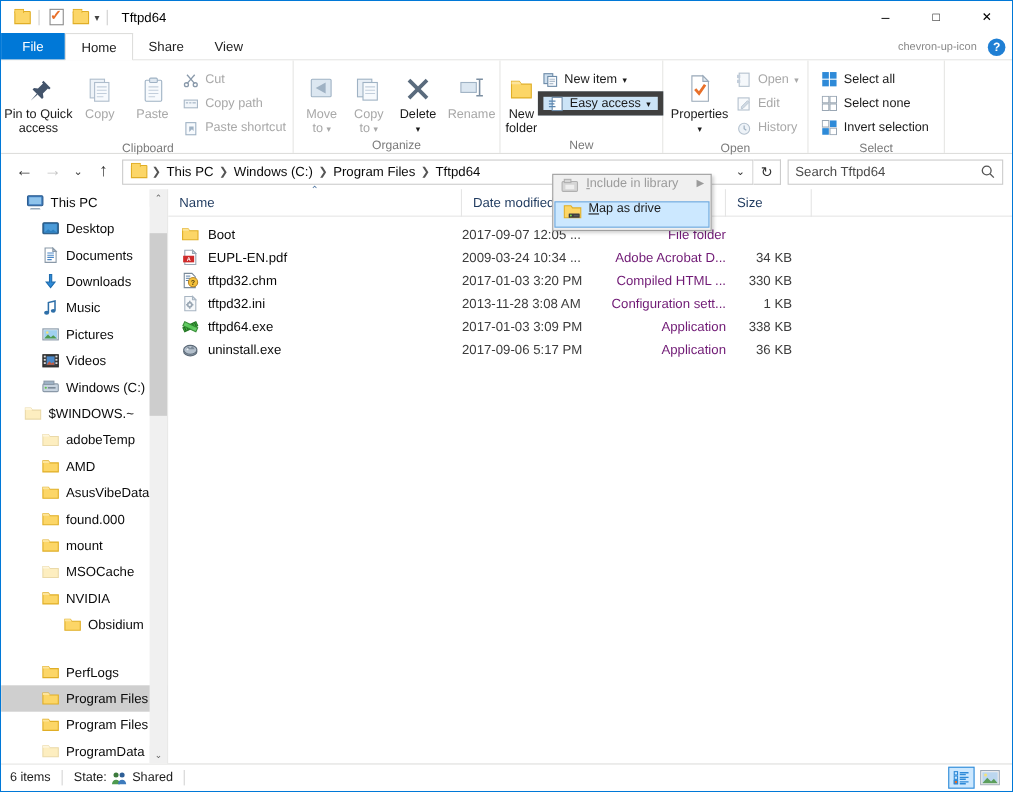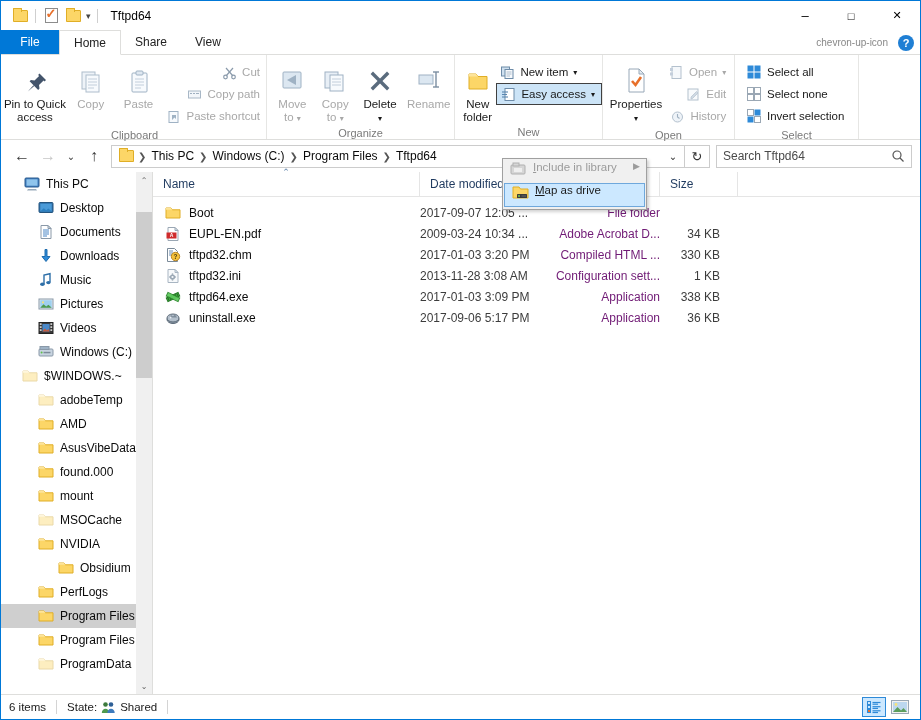--- a/index.html
+++ b/index.html
@@ -132,26 +132,26 @@
     font-size: 11.5px; color: #1a1a1a; text-align: center; line-height: 13px;
     padding-top: 2px;
   }
   .bigbtn.disabled .bl { color: #a8a8a8; }
   .smallcol { display: flex; flex-direction: column; padding-top: 1px; }
   .smallbtn {
     display: flex; align-items: center; gap: 5px;
     height: 22px; padding: 0 6px 0 3px; cursor: default;
     font-size: 11.5px; color: #1a1a1a; white-space: nowrap;
   }
-  .smallbtn.disabled { color: #a8a8a8; justify-content: flex-end; }
+  .smallbtn.disabled { color: #a8a8a8; }
   .smallbtn .si { width: 16px; height: 16px; display:flex; align-items:center; justify-content:center; flex:0 0 16px;}
 
   .easy-access {
     background: #cce4f7;
-    border: 1px solid #404040;
+    border: 5px solid #404040;
     position: relative; z-index: 20;
   }
 
   
   .dropdown {
     position: absolute;
     left: 501px; top: 103px;
     width: 145px;
     background: #f0f0f0;
     border: 1px solid #a0a0a0;
@@ -835,21 +835,21 @@
           </div>
           <div class="navitem lvl1" style="padding-left: 56px; text-align: right;">
             <span class="ni">
               <svg width="16" height="16" viewBox="0 0 16 16">
                 <path d="M1 3h5l1.4 1.8H15V13H1z" fill="#fcd667" stroke="#e0ae26"></path>
                 <path d="M1 3h5l1.4 1.8H1z" fill="#fde49a"></path>
               </svg>
             </span>
             <span>Obsidium</span>
           </div>
-          <div class="navitem lvl1" style="padding-left: 36px;">
+          <div class="navitem lvl1" style="padding-left: 36px; margin-top: 19px;">
             <span class="ni">
               <svg width="16" height="16" viewBox="0 0 16 16">
                 <path d="M1 3h5l1.4 1.8H15V13H1z" fill="#fcd667" stroke="#e0ae26"></path>
                 <path d="M1 3h5l1.4 1.8H1z" fill="#fde49a"></path>
               </svg>
             </span>
             <span>PerfLogs</span>
           </div>
           <div class="navitem lvl1 sel" style="padding-left: 36px;">
             <span class="ni">

